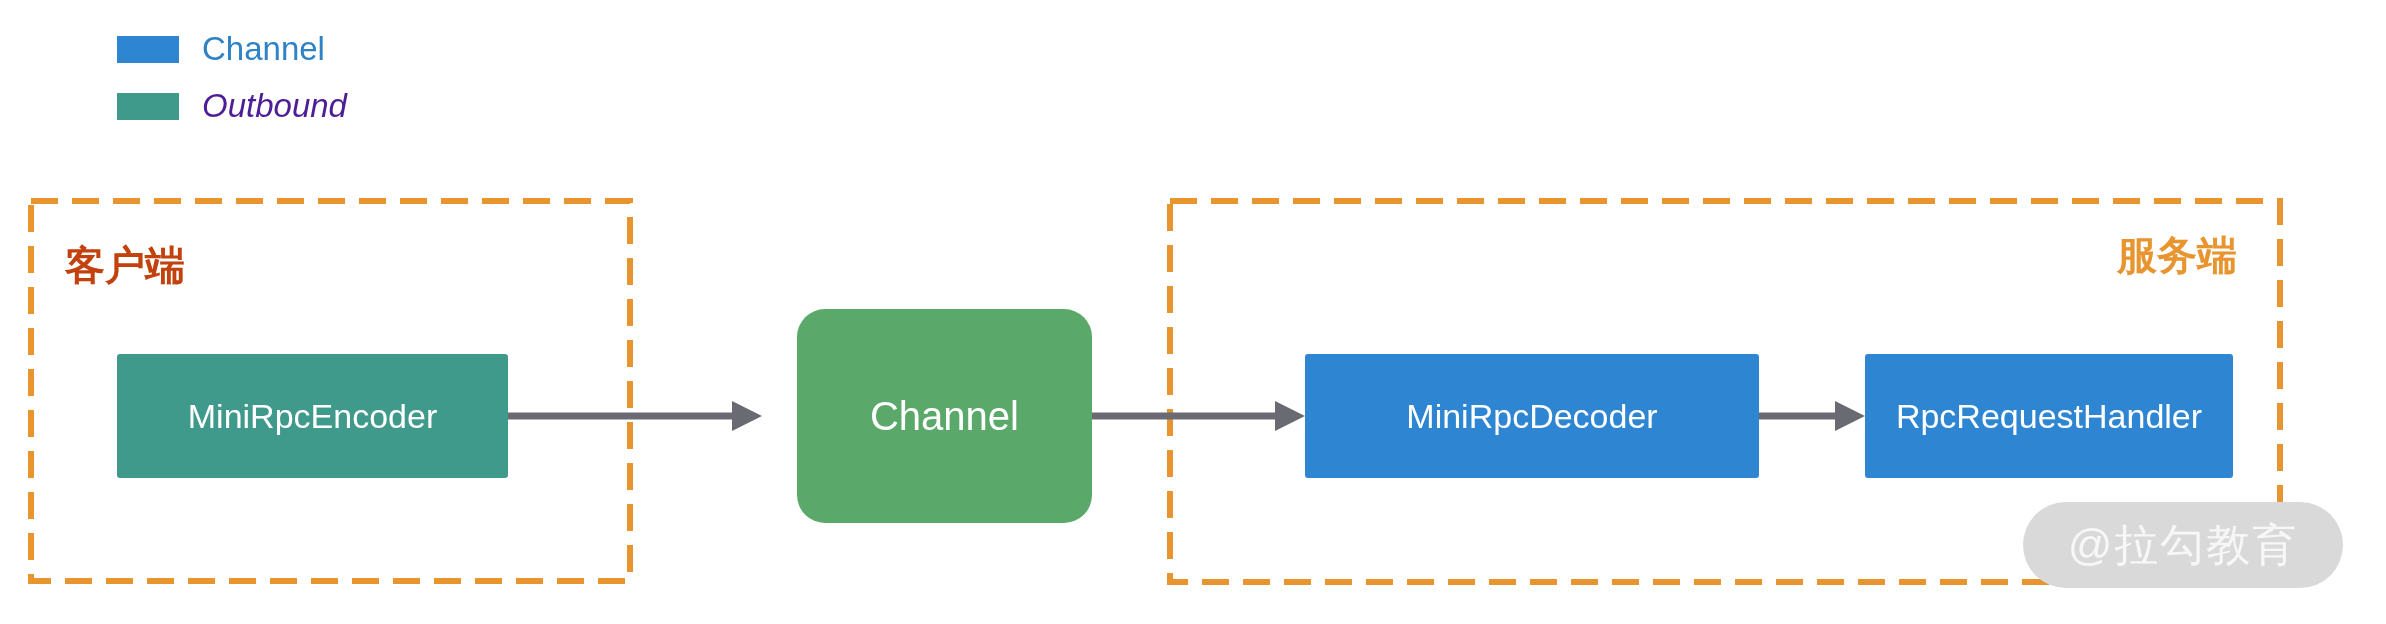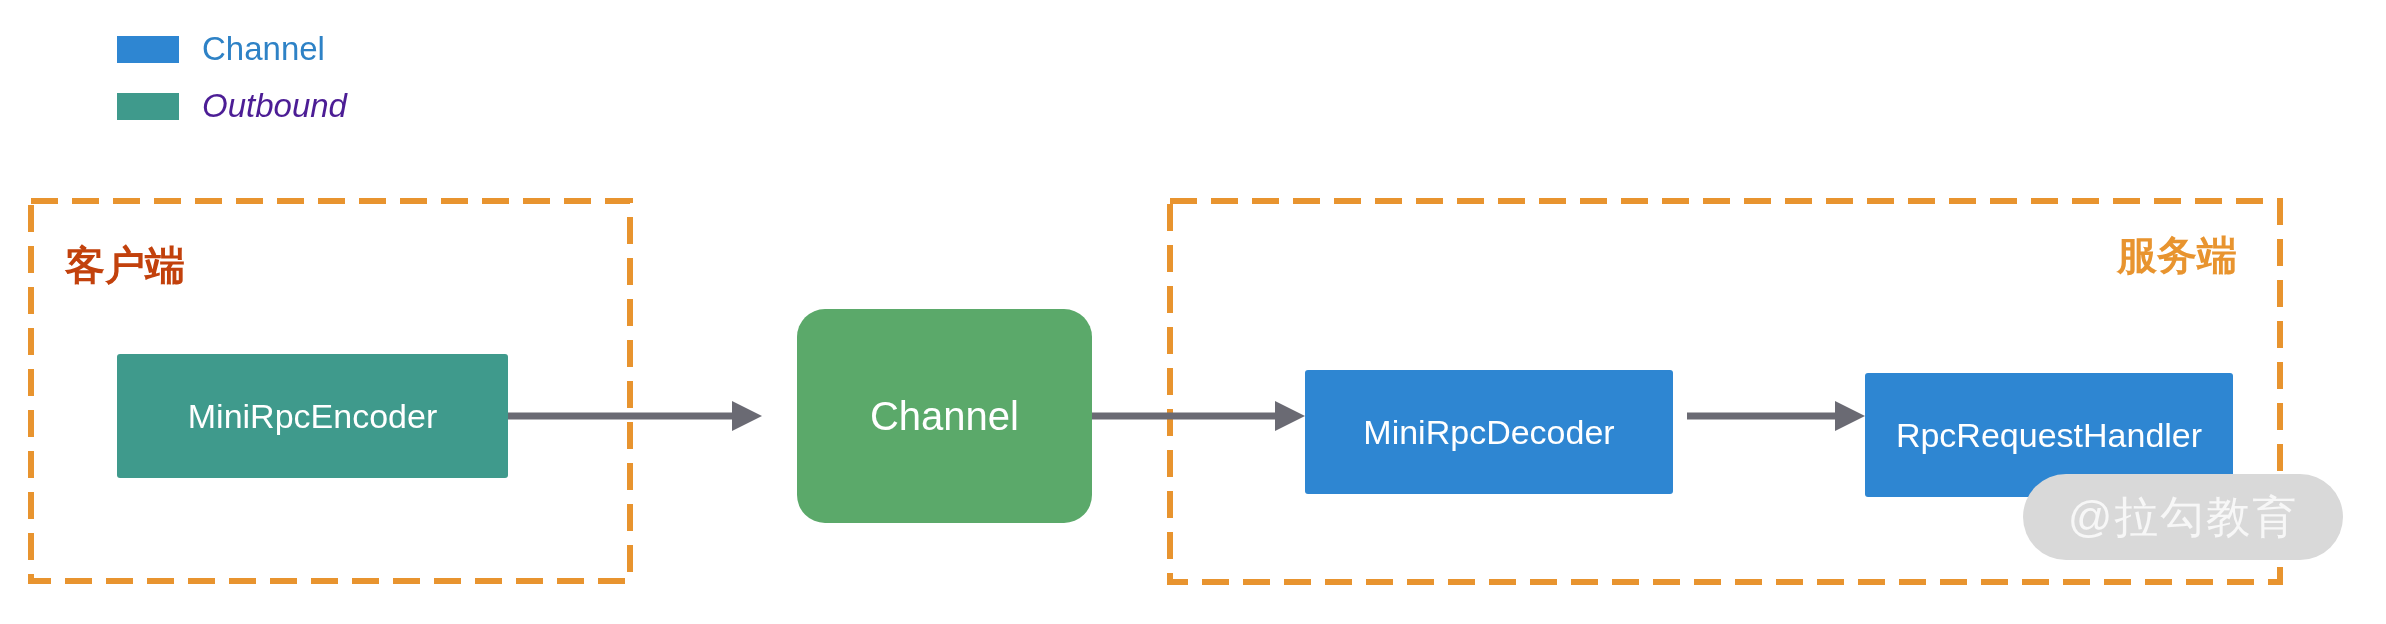--- a/index.html
+++ b/index.html
@@ -58,27 +58,27 @@
     align-items: center;
     justify-content: center;
     border-radius: 3px;
     font-size: 34px;
     font-weight: 500;
     z-index: 2;
     white-space: nowrap;
   }
   .node.encoder { left: 117px; top: 354px; width: 391px; height: 124px; }
   .node.channel { left: 762px; top: 309px; width: 295px; height: 214px; font-size: 40px; border-radius: 28px; margin-left: 35px; }
-  .node.decoder { left: 1305px; top: 354px; width: 368px; height: 124px; margin-top: 16px; }
+  .node.decoder { left: 1305px; top: 354px; width: 454px; height: 124px; }
   .node.handler { left: 1865px; top: 354px; width: 368px; height: 124px; }
   
   .watermark {
     position: absolute;
     left: 2023px;
-    top: 474px;
+    top: 502px;
     width: 320px;
     height: 86px;
     border-radius: 43px;
     display: flex;
     align-items: center;
     justify-content: center;
     font-size: 44px;
     letter-spacing: 2px;
     z-index: 3;
     white-space: nowrap;
@@ -116,17 +116,17 @@
 
   <div class="legend-swatch outbound" style="background-color: rgb(63, 154, 140);"></div>
   <div class="legend-label outbound" style="color: #4c1d95; font-style: italic;">Outbound</div>
 
   <div class="region-label client" style="color: #c2410c;">客户端</div>
   <div class="region-label server" style="color: rgb(232, 148, 47); text-align: center;">服务端</div>
 
   <div class="node encoder" style="background-color: rgb(63, 154, 140); color: rgb(255, 255, 255);">MiniRpcEncoder</div>
   <div class="node channel" style="background-color: rgb(91, 169, 106); color: rgb(255, 255, 255);">Channel</div>
   <div class="node decoder" style="background-color: rgb(46, 134, 210); color: rgb(255, 255, 255);">MiniRpcDecoder</div>
-  <div class="node handler" style="background-color: rgb(46, 134, 210); color: rgb(255, 255, 255); margin-top: 19px;">RpcRequestHandler</div>
+  <div class="node handler" style="background-color: rgb(46, 134, 210); color: rgb(255, 255, 255);">RpcRequestHandler</div>
 
   <div class="watermark" style="background-color: rgb(217, 217, 217); color: rgb(247, 247, 247);">@拉勾教育</div>
 
 </div>
 
 </body></html>

